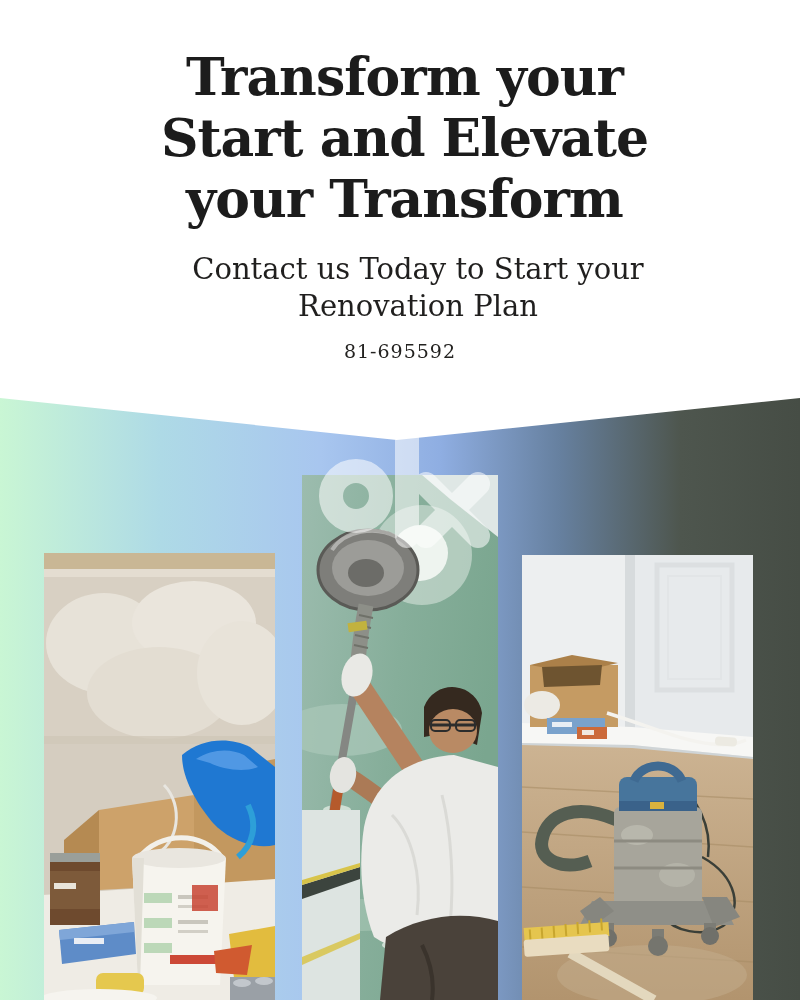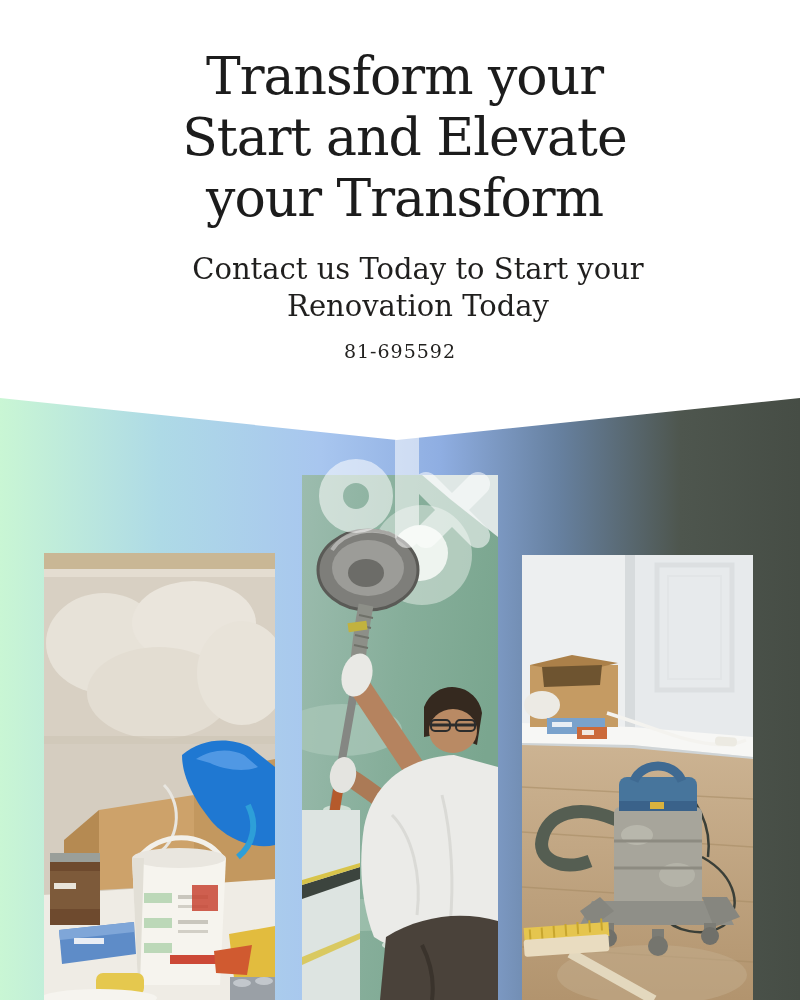--- a/index.html
+++ b/index.html
@@ -2,21 +2,21 @@
 <html><head>
 <meta charset="utf-8">
 <style>
   html,body{margin:0;padding:0;background:#ffffff;}
   .canvas{
     position:relative;width:800px;height:1000px;overflow:hidden;
     background:#ffffff;font-family:"DejaVu Serif", serif;
   }
   
   .header{position:absolute;left:0;top:0;width:800px;text-align:center;color:#1c1c1c;}
-  .headline{margin:46px 0 0;font-size:52px;line-height:61px;font-weight:400;letter-spacing:-1px;padding-left:9px;}
+  .headline{margin:46px 0 0;font-size:52px;line-height:61px;font-weight:700;letter-spacing:-1px;padding-left:9px;}
   .headline span{display:block;}
   .subtitle{margin:22px 0 0;font-size:29px;line-height:37px;font-weight:400;color:#201f1e;padding-left:36px;}
   .subtitle span{display:block;}
   .phone{margin:15px 0 0;font-size:19px;letter-spacing:1px;color:#232220;}
   
   .banner{
     position:absolute;left:0;top:398px;width:800px;height:602px;
     background:linear-gradient(90deg,#c9f6d4 0%,#aedae6 20%,#a8c6ef 40%,#8faee2 55%,#66809f 70%,#4e564e 85%,#464d45 100%);
     clip-path:polygon(0 0,49.6% 42px,100% 0,100% 100%,0 100%);
   }
@@ -36,21 +36,21 @@
 <div class="canvas">
 
   <div class="header">
     <h1 class="headline">
       <span>Transform your</span>
       <span>Start and Elevate</span>
       <span>your Transform</span>
     </h1>
     <p class="subtitle">
       <span>Contact us Today to Start your</span>
-      <span>Renovation Today</span>
+      <span>Renovation Plan</span>
     </p>
     <p class="phone">81-695592</p>
   </div>
 
   <div class="banner"></div>
 
   <figure class="photo photo-left" title="Renovation supplies: plastered beige wall, cardboard boxes, blue plastic sheet, white paint bucket, paint can, sponge and small boxes on a white surface">
     <svg width="231" height="447" viewBox="0 0 231 447">
       <rect width="231" height="447" fill="#d8d0c3"></rect>
       <rect width="231" height="16" fill="#c9b795"></rect>

